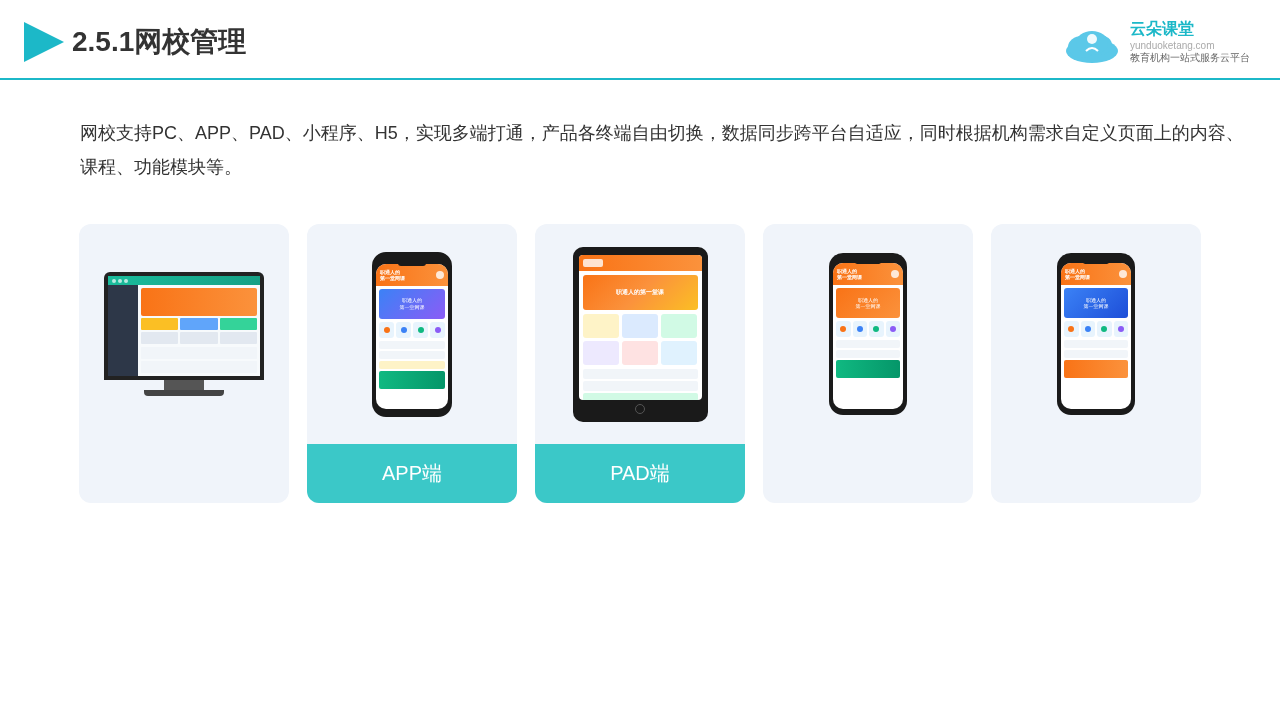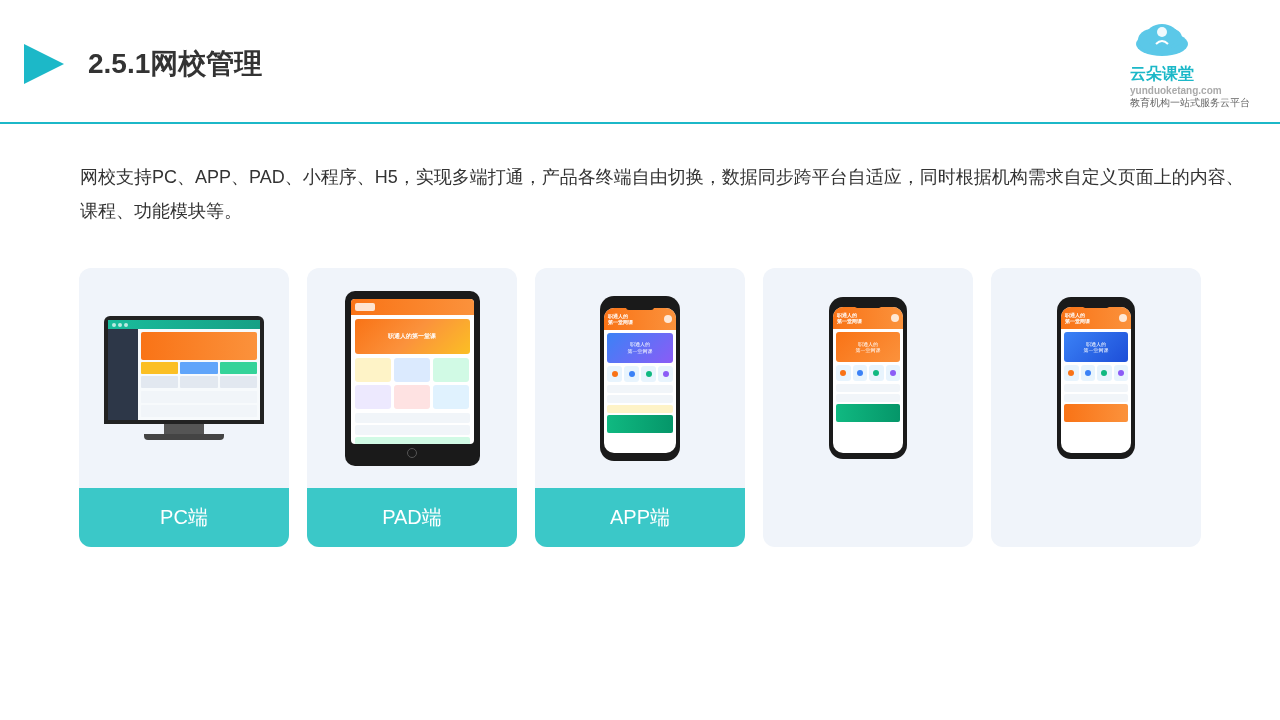--- a/index.html
+++ b/index.html
@@ -15,21 +15,21 @@
     .header {
       display: flex;
       align-items: center;
       justify-content: space-between;
       padding: 18px 30px 12px 20px;
       border-bottom: 2px solid #1cb8c8;
     }
     .header-left {
       display: flex;
       align-items: center;
-      gap: 20px;
+      gap: 4px;
     }
     .play-icon {
       width: 48px;
       height: 48px;
     }
     .page-title {
       font-size: 28px;
       font-weight: 600;
       color: #333;
     }
@@ -366,23 +366,22 @@
       padding: 6px 4px;
       display: flex;
       flex-direction: column;
       align-items: center;
       position: relative;
     }
 
     
     .logo-wrapper {
       display: flex;
-      align-items: flex-start;
+      align-items: flex-end;
       gap: 6px;
-      flex-direction: column;
     }
     .logo-text-area {
       display: flex;
       flex-direction: column;
       align-items: flex-start;
     }
   </style>
 </head>
 <body>
 
@@ -401,21 +400,21 @@
       <ellipse cx="32" cy="26" rx="26" ry="12" fill="#5bc8e8"></ellipse>
       <ellipse cx="22" cy="22" rx="14" ry="11" fill="#5bc8e8"></ellipse>
       <ellipse cx="40" cy="20" rx="12" ry="10" fill="#5bc8e8"></ellipse>
       <ellipse cx="32" cy="18" rx="16" ry="12" fill="#5bc8e8"></ellipse>
 
       <circle cx="32" cy="14" r="5" fill="white" opacity="0.9"></circle>
       <path d="M26 26 Q32 20 38 26" stroke="white" stroke-width="2" fill="none"></path>
     </svg>
     <div class="logo-text-area">
       <span style="font-size:16px;font-weight:bold;color:#1cb8c8;">云朵课堂</span>
-      <span style="font-size:10px;color:#aaa;font-weight:bold;">yunduoketang.com</span>
+      <span style="font-size:10px;color:#aaa;">yunduoketang.com</span>
       <span style="font-size:10px;color:#666;">教育机构一站式服务云平台</span>
     </div>
   </div>
 </div>
 
 <div class="description">
   <p>网校支持PC、APP、PAD、小程序、H5，实现多端打通，产品各终端自由切换，数据同步跨平台自适应，同时根据机构需求自定义页面上的内容、课程、功能模块等。</p>
 </div>
 
 <div class="cards-container">
@@ -445,51 +444,20 @@
                 <div style="height:12px;background:#f1f5f9;margin-top:3px;border-radius:1px;"></div>
                 <div style="height:12px;background:#f1f5f9;margin-top:2px;border-radius:1px;"></div>
               </div>
             </div>
           </div>
         </div>
         <div class="pc-stand"></div>
         <div class="pc-base"></div>
       </div>
     </div>
-    <div class="card-label">PC端</div>
-  </div>
-
-  <div class="card">
-    <div class="card-image-area">
-      <div class="tablet-mockup">
-        <div class="tablet-screen">
-          <div class="tablet-header">
-            <div class="tablet-header-logo"></div>
-          </div>
-          <div class="tablet-content">
-            <div class="tablet-banner">
-              <span class="tablet-banner-text">职通人的第一堂课</span>
-            </div>
-            <div class="tablet-grid">
-              <div class="tablet-grid-item" style="background:#fef3c7;"></div>
-              <div class="tablet-grid-item" style="background:#dbeafe;"></div>
-              <div class="tablet-grid-item" style="background:#d1fae5;"></div>
-              <div class="tablet-grid-item" style="background:#ede9fe;"></div>
-              <div class="tablet-grid-item" style="background:#fee2e2;"></div>
-              <div class="tablet-grid-item" style="background:#e0f2fe;"></div>
-            </div>
-            <div class="tablet-row"></div>
-            <div class="tablet-row"></div>
-            <div class="tablet-row" style="background:#d1fae5;"></div>
-          </div>
-        </div>
-        <div class="tablet-home-btn"></div>
-      </div>
-    </div>
-    <div class="card-label">PAD端</div>
   </div>
 
   <div class="card">
     <div class="card-image-area">
       <div class="phone-mockup">
         <div class="phone-notch"></div>
         <div class="phone-screen">
           <div class="phone-screen-header">
             <span class="phone-header-text">职通人的<br>第一堂网课</span>
             <div class="phone-avatar"></div>
@@ -518,20 +486,50 @@
             <div class="phone-green-banner"></div>
           </div>
         </div>
       </div>
     </div>
     <div class="card-label">APP端</div>
   </div>
 
   <div class="card">
     <div class="card-image-area">
+      <div class="tablet-mockup">
+        <div class="tablet-screen">
+          <div class="tablet-header">
+            <div class="tablet-header-logo"></div>
+          </div>
+          <div class="tablet-content">
+            <div class="tablet-banner">
+              <span class="tablet-banner-text">职通人的第一堂课</span>
+            </div>
+            <div class="tablet-grid">
+              <div class="tablet-grid-item" style="background:#fef3c7;"></div>
+              <div class="tablet-grid-item" style="background:#dbeafe;"></div>
+              <div class="tablet-grid-item" style="background:#d1fae5;"></div>
+              <div class="tablet-grid-item" style="background:#ede9fe;"></div>
+              <div class="tablet-grid-item" style="background:#fee2e2;"></div>
+              <div class="tablet-grid-item" style="background:#e0f2fe;"></div>
+            </div>
+            <div class="tablet-row"></div>
+            <div class="tablet-row"></div>
+            <div class="tablet-row" style="background:#d1fae5;"></div>
+          </div>
+        </div>
+        <div class="tablet-home-btn"></div>
+      </div>
+    </div>
+    <div class="card-label">PAD端</div>
+  </div>
+
+  <div class="card">
+    <div class="card-image-area">
       <div class="mini-phone-mockup">
         <div class="mini-phone-notch"></div>
         <div class="mini-phone-screen">
           <div class="phone-screen-header" style="background: linear-gradient(90deg,#f97316,#fb923c);">
             <span class="phone-header-text">职通人的<br>第一堂网课</span>
             <div class="phone-avatar"></div>
           </div>
           <div class="phone-content">
             <div class="phone-banner" style="background:linear-gradient(135deg,#f97316,#fb923c);">
               <span class="phone-banner-text">职通人的<br>第一堂网课</span>

